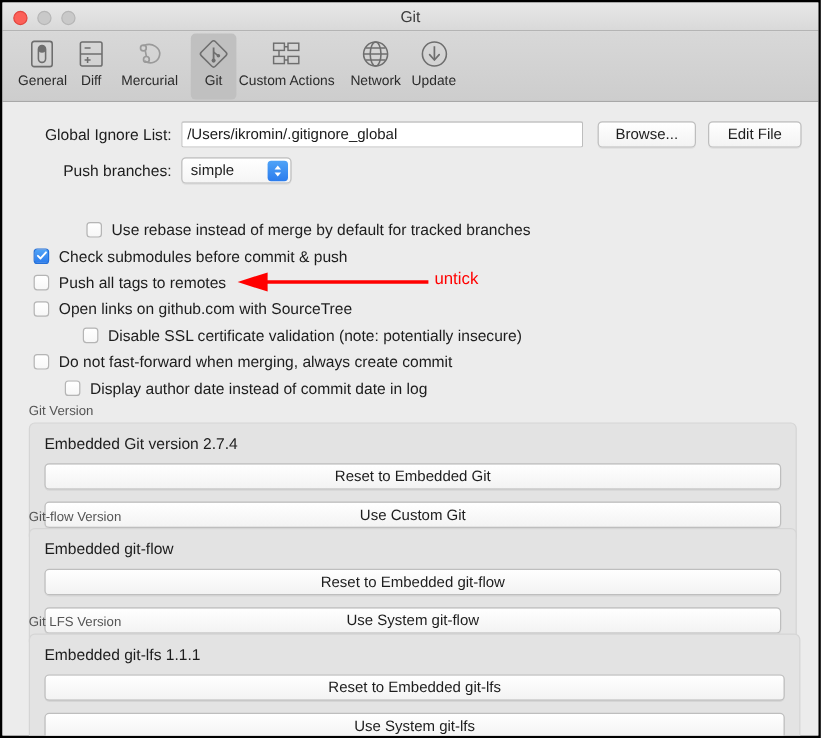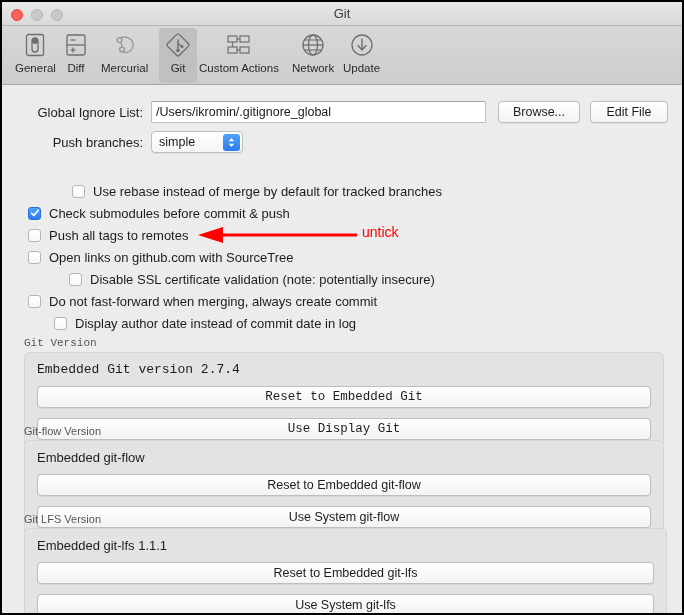--- a/index.html
+++ b/index.html
@@ -368,27 +368,27 @@
     <div class="cb-row" style="left:26px; top:208px;">
       <div class="cb-box"></div>
       <div class="cb-label">Do not fast-forward when merging, always create commit</div>
     </div>
 
     <div class="cb-row" style="left:26px; top:230px;margin-left:26px;">
       <div class="cb-box"></div>
       <div class="cb-label">Display author date instead of commit date in log</div>
     </div>
 
-    <div class="group" style="left:22px; top:252px; width:640px;font-family:Liberation Mono, monospace;">
+    <div class="group" style="left:22px; top:252px; width:640px;">
       <div class="group-title">Git Version</div>
       <div class="group-body">
         <div class="group-version">Embedded Git version 2.7.4</div>
         <div class="group-buttons">
           <div class="btn">Reset to Embedded Git</div>
-          <div class="btn">Use Display Git</div>
+          <div class="btn">Use Custom Git</div>
         </div>
       </div>
     </div>
 
     <div class="group" style="left:22px; top:340px; width:640px;">
       <div class="group-title">Git-flow Version</div>
       <div class="group-body">
         <div class="group-version">Embedded git-flow</div>
         <div class="group-buttons">
           <div class="btn">Reset to Embedded git-flow</div>

